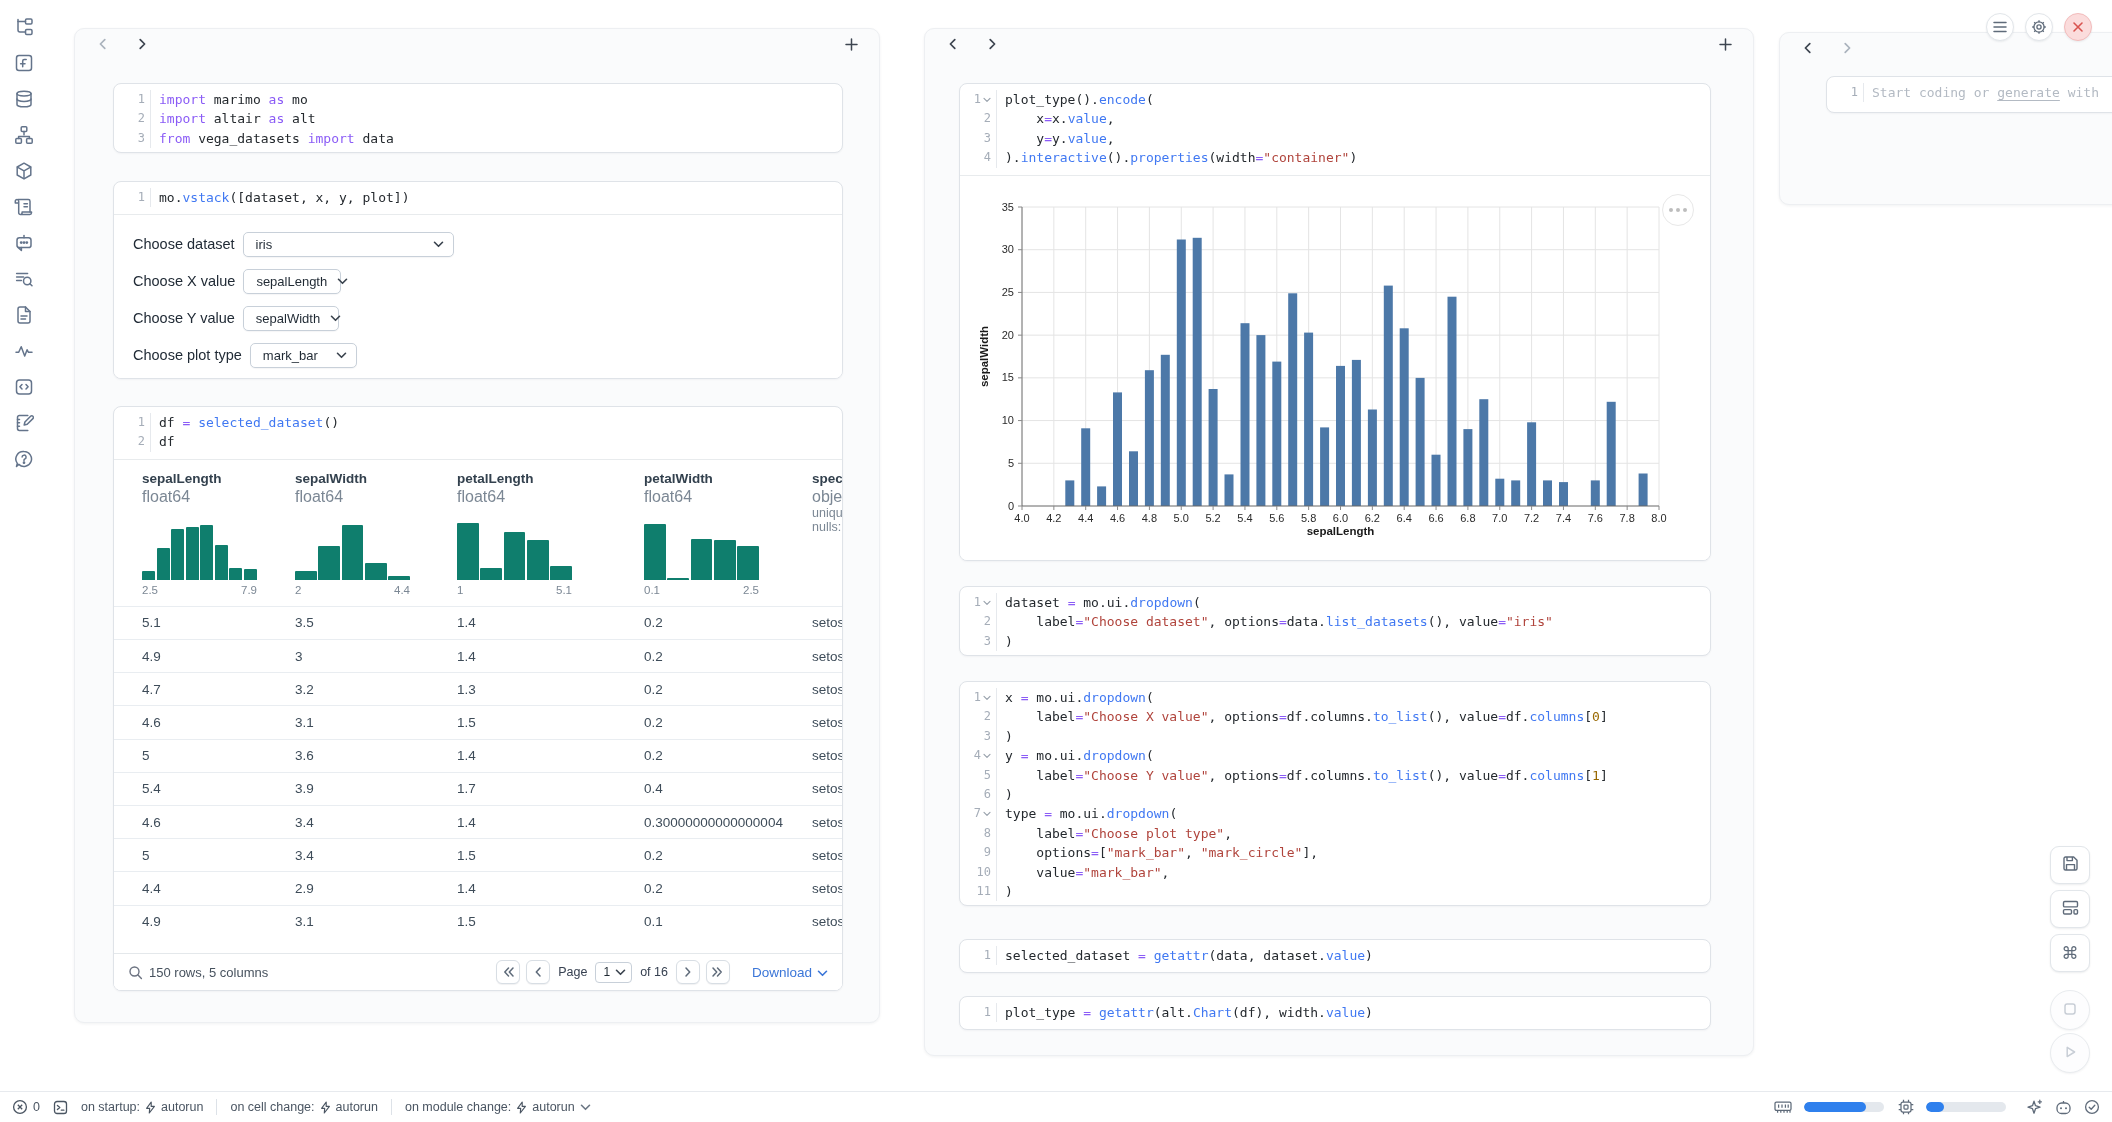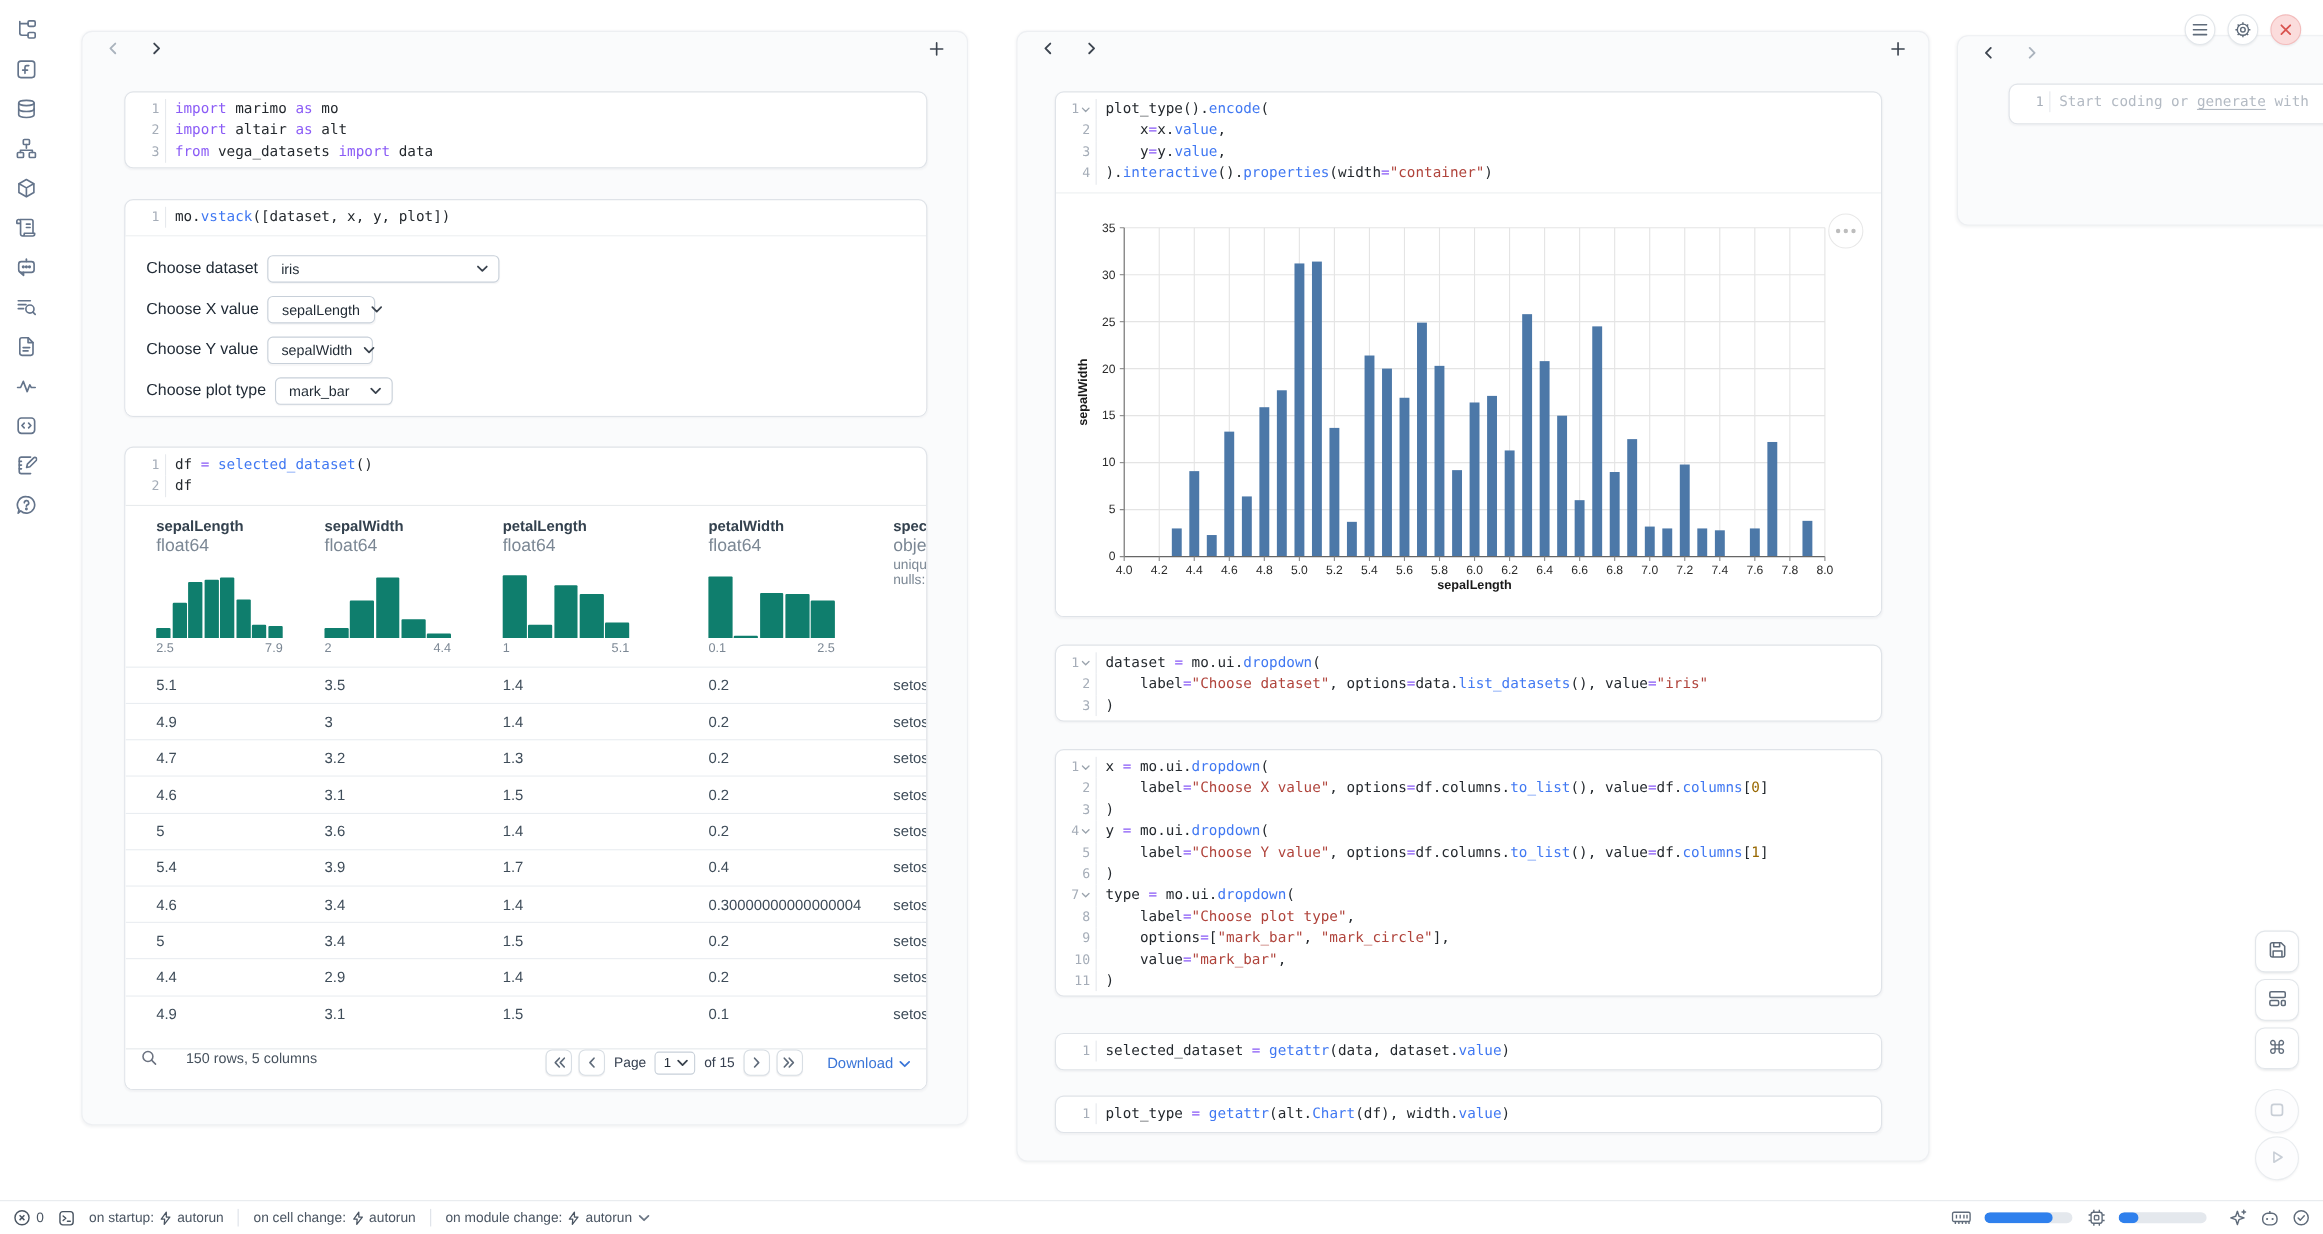--- a/index.html
+++ b/index.html
@@ -52,21 +52,21 @@
   .df-coltype{color:#7b8794;font-size:16px;margin-top:2px}
   .hist{margin-top:12px;width:115px}
   .hist-bars{display:flex;align-items:flex-end;gap:1.5px;height:62px}
   .hist-bars span{flex:1;background:#0f7e6d;border-radius:1px 1px 0 0}
   .hist-range{display:flex;justify-content:space-between;color:#7b8794;font-size:11.5px;margin-top:4px}
   .df-meta{color:#7b8794;font-size:12.5px}
   .df-meta:first-of-type{margin-top:12px}
   .df-row{display:flex;align-items:center;height:33.2px;border-top:1px solid #e9edf1;padding-left:28px}
   .df-cell{flex:none;white-space:nowrap;overflow:hidden}
   .df-footer{position:absolute;left:0;right:0;bottom:0;height:37px;border-top:1px solid #e4e8eb;
-    display:flex;align-items:flex-start;padding:0 14px;gap:26px;background:#fff}
+    display:flex;align-items:center;padding:0 14px;gap:6px;background:#fff}
   .df-summary{font-size:13px;color:#47525e}
   .df-pager{margin-left:auto;display:flex;align-items:center;gap:6px}
   .pg-btn{width:24px;height:24px;border:1px solid #d8dee4;border-radius:6px;background:#fff;
     box-shadow:0 1px 1px rgba(16,24,40,.06);display:flex;align-items:center;justify-content:center;
     color:#5f6b7a;cursor:pointer}
   .pg-label{font-size:12.5px;color:#374151;margin:0 2px}
   .pg-select{height:21px;min-width:34px;border:1px solid #c8d0d9;border-radius:4px;background:#fff;
     display:flex;align-items:center;gap:5px;padding:0 5px 0 7px;font-size:12px;color:#1f2933;cursor:pointer}
   .pg-select .chev{color:#39424d;display:flex}
   .download{display:flex;align-items:center;gap:5px;color:#3b76d8;font-size:13.5px;margin-left:16px;cursor:pointer}
@@ -464,21 +464,21 @@
                   </span>
         <span class="pg-label">Page</span>
         <span class="pg-select">
                     <span>1</span>
                     <span class="chev">
                       <svg width="11" height="7" viewBox="0 0 11 7">
                         <path d="M1.5 1.3 5.5 5.3 9.5 1.3" fill="none" stroke="currentColor" stroke-width="1.6" stroke-linecap="round" stroke-linejoin="round"></path>
                       </svg>
                     </span>
                   </span>
-        <span class="pg-label">of 15</span>
+        <span class="pg-label">of 16</span>
         <span class="pg-btn">
                     <svg width="8" height="12" viewBox="0 0 8 12">
                       <path d="M2 2l3.7 4L2 10" fill="none" stroke="currentColor" stroke-width="1.5" stroke-linecap="round" stroke-linejoin="round"></path>
                     </svg>
                   </span>
         <span class="pg-btn">
                     <svg width="13" height="12" viewBox="0 0 13 12">
                       <path d="M2 2l3.7 4L2 10M6.5 2l3.7 4-3.7 4" fill="none" stroke="currentColor" stroke-width="1.5" stroke-linecap="round" stroke-linejoin="round"></path>
                     </svg>
                   </span>

